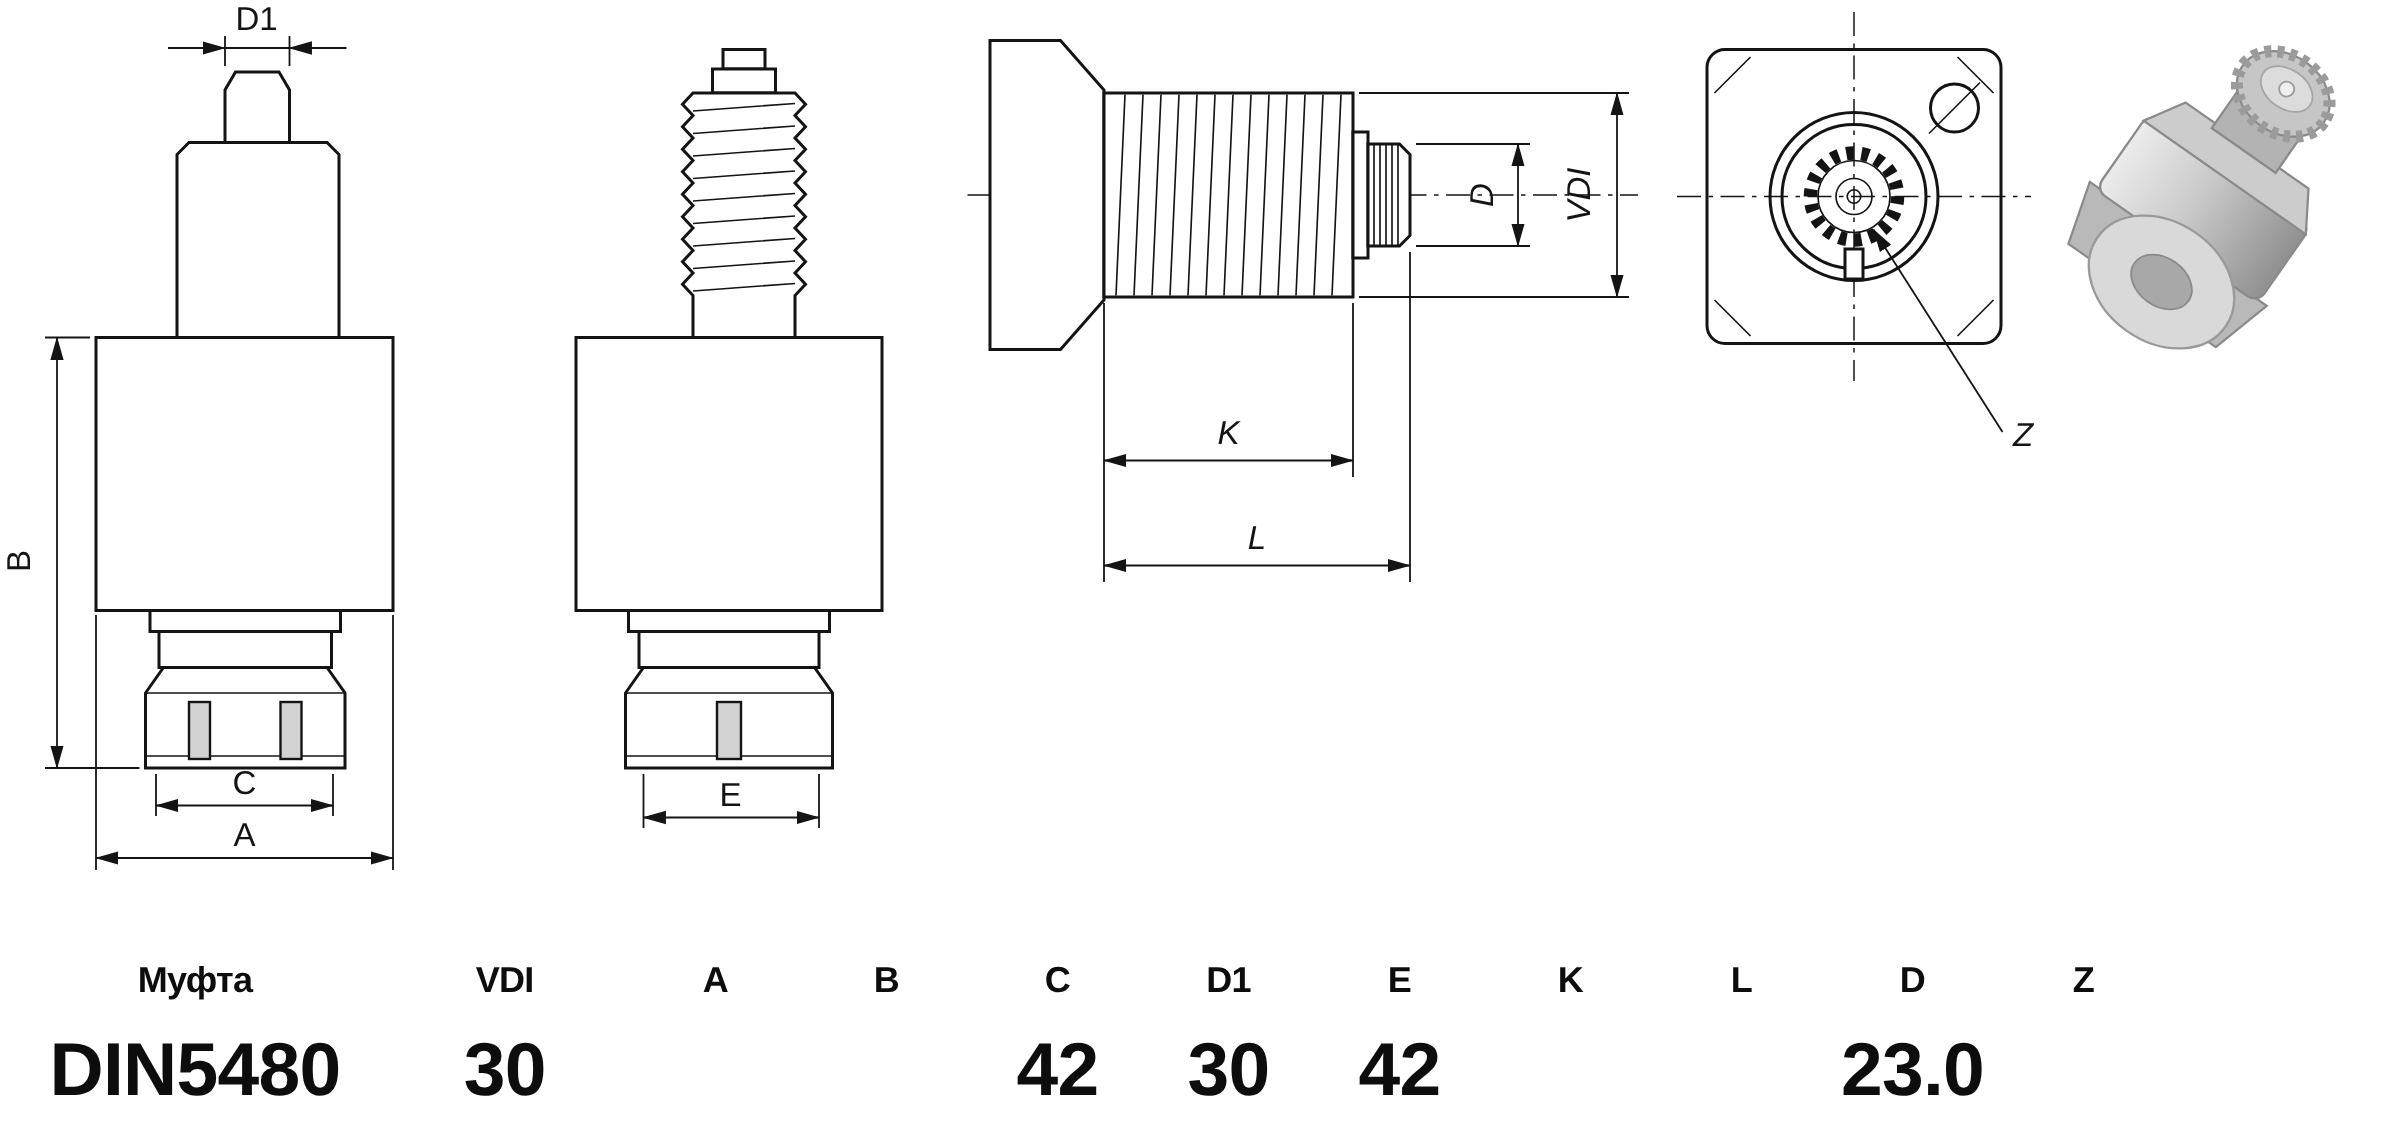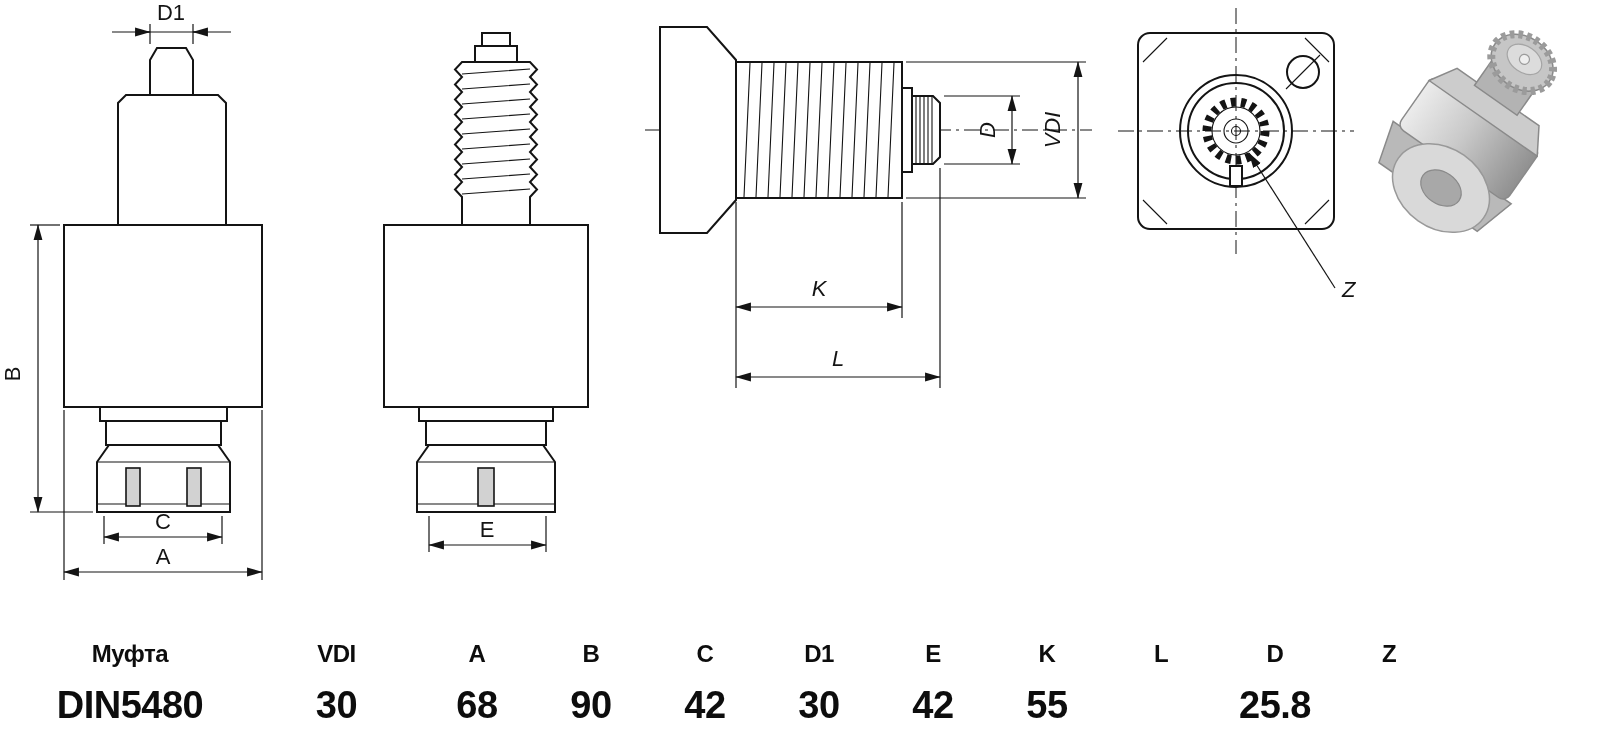--- a/index.html
+++ b/index.html
@@ -16,21 +16,21 @@
   .slot { fill:#d2d2d2; stroke:#141414; stroke-width:1.6; }
   .dt   { font-size:22px; fill:#141414; }
   .dti  { font-size:22px; font-style:italic; fill:#141414; }
 
   .spec { position:absolute; top:640px; left:22px; display:flex; }
   .spec .col { width:114px; text-align:center; }
   .spec .col:nth-child(1) { width:256px; padding-right:40px; }
   .spec .col:nth-child(2) { width:117px; }
   .spec .col:nth-child(3) { margin-left:25px; }
   .spec .hdr { font-size:24px; font-weight:700; letter-spacing:-0.5px; }
-  .spec .val { font-size:38px; font-weight:700; margin-top:16px; letter-spacing:-0.5px; }
+  .spec .val { font-size:50px; font-weight:700; margin-top:16px; letter-spacing:-0.5px; }
 </style>
 </head>
 <body>
 
 <div class="stage">
 <svg width="1600" height="620" viewBox="0 0 1600 620">
   <defs>
     <marker id="ae" viewBox="0 0 12 8" markerWidth="13" markerHeight="9" refX="11.5" refY="4" orient="auto">
       <path d="M0,0.6 L12,4 L0,7.4 Z" fill="#141414"></path>
     </marker>
@@ -180,45 +180,42 @@
   <div class="col">
     <div class="hdr">Муфта</div>
     <div class="val">DIN5480</div>
   </div>
   <div class="col">
     <div class="hdr">VDI</div>
     <div class="val">30</div>
   </div>
   <div class="col">
     <div class="hdr">A</div>
-    <div class="val">68</div>
   </div>
   <div class="col">
     <div class="hdr">B</div>
-    <div class="val">90</div>
   </div>
   <div class="col">
     <div class="hdr">C</div>
     <div class="val">42</div>
   </div>
   <div class="col">
     <div class="hdr">D1</div>
     <div class="val">30</div>
   </div>
   <div class="col">
     <div class="hdr">E</div>
     <div class="val">42</div>
   </div>
   <div class="col">
     <div class="hdr">K</div>
-    <div class="val">55</div>
   </div>
   <div class="col">
     <div class="hdr">L</div>
   </div>
   <div class="col">
     <div class="hdr">D</div>
-    <div class="val">25.8</div>
+    <div class="val">23.0</div>
   </div>
   <div class="col">
     <div class="hdr">Z</div>
   </div>
 </div>
 
 </body></html>

